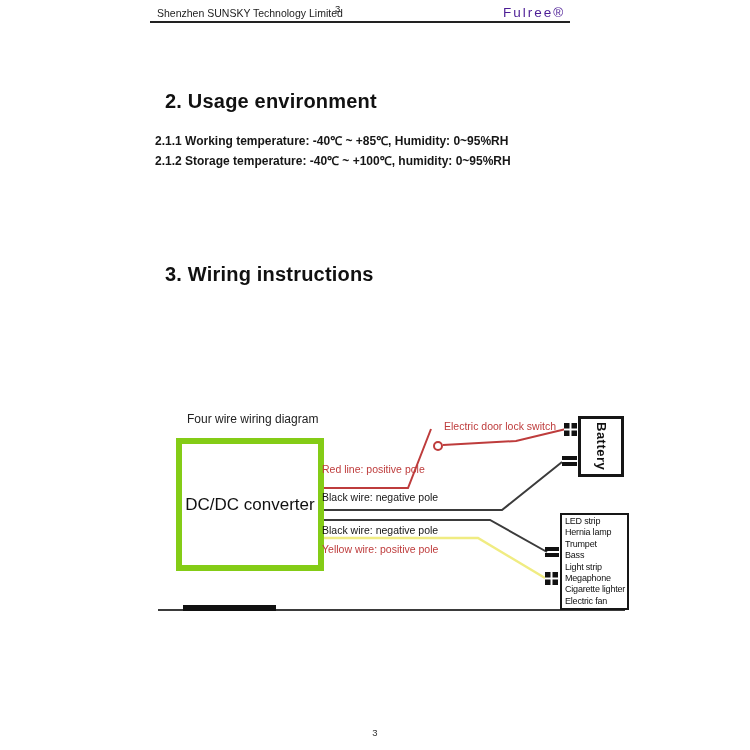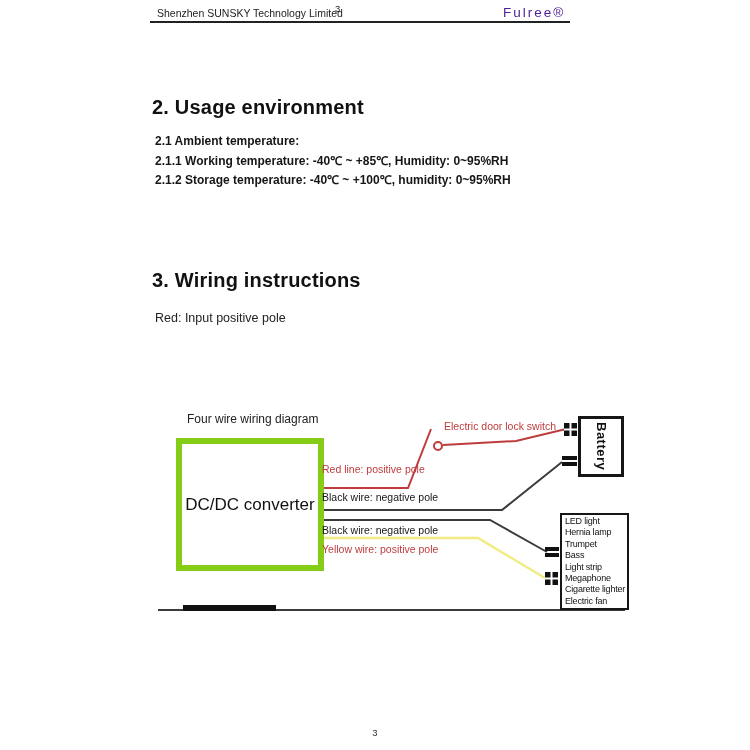--- a/index.html
+++ b/index.html
@@ -7,21 +7,21 @@
     width:750px;height:750px;background:#ffffff;position:relative;
     font-family:"Liberation Sans", sans-serif;color:#1a1a1a;overflow:hidden;
   }
   .abs{position:absolute;}
   
   .hdr-company{left:157px;top:7px;font-size:10.5px;color:#1c1c1c;}
   .hdr-sup{left:335px;top:3px;font-size:9.5px;color:#1c1c1c;}
   .hdr-brand{left:503px;top:5px;font-size:13.5px;letter-spacing:2px;color:#4c1d95;}
   .hdr-rule{left:150px;top:21px;width:420px;height:2px;background:#222;}
   
-  .sec-title{left:152px;font-size:20px;font-weight:bold;color:#111;letter-spacing:.2px;margin-top:6px;}
+  .sec-title{left:165px;font-size:20px;font-weight:bold;color:#111;letter-spacing:.2px;}
   .s2-title{top:90px;}
   .s3-title{top:263px;}
   
   .s2-lines{left:155px;top:132px;font-size:12px;font-weight:bold;line-height:19.5px;color:#161616;}
   .s3-lines{left:155px;top:310px;font-size:12.5px;line-height:17.2px;color:#222;}
   
   .diag-caption{left:187px;top:412px;font-size:12px;color:#222;}
   .converter-box{left:176px;top:438px;width:136px;height:121px;border:6px solid #84cc16;
     display:flex;align-items:center;justify-content:center;font-size:17px;color:#111;background:#fff;}
   .battery-box{left:578px;top:416px;width:40px;height:55px;border:3px solid #161616;background:#fff;
@@ -83,42 +83,40 @@
   <rect x="183" y="605" width="93" height="6" fill="#111"></rect>
 </svg>
 
 <div class="abs hdr-company">Shenzhen SUNSKY Technology Limited</div>
 <div class="abs hdr-sup">3</div>
 <div class="abs hdr-brand">Fulree®</div>
 <div class="abs hdr-rule"></div>
 
 <div class="abs sec-title s2-title">2. Usage environment</div>
 <div class="abs s2-lines">
-  <div>2.1 Ambient temperature:</div>
   <div>2.1.1 Working temperature: -40℃ ~ +85℃, Humidity: 0~95%RH</div>
   <div>2.1.2 Storage temperature: -40℃ ~ +100℃, humidity: 0~95%RH</div>
 </div>
 
 <div class="abs sec-title s3-title">3. Wiring instructions</div>
 <div class="abs s3-lines">
-  <div>Red: Input positive pole</div>
 </div>
 
 <div class="abs diag-caption">Four wire wiring diagram</div>
 
 <div class="abs converter-box">
   <span>DC/DC converter</span>
 </div>
 
 <div class="abs battery-box">
   <span class="battery-label">Battery</span>
 </div>
 
 <div class="abs loads-box">
-  <div>LED light</div>
+  <div>LED strip</div>
   <div>Hernia lamp</div>
   <div>Trumpet</div>
   <div>Bass</div>
   <div>Light strip</div>
   <div>Megaphone</div>
   <div>Cigarette lighter</div>
   <div>Electric fan</div>
 </div>
 
 <div class="abs wire-label lbl-red lbl-red-wire">Red line: positive pole</div>

